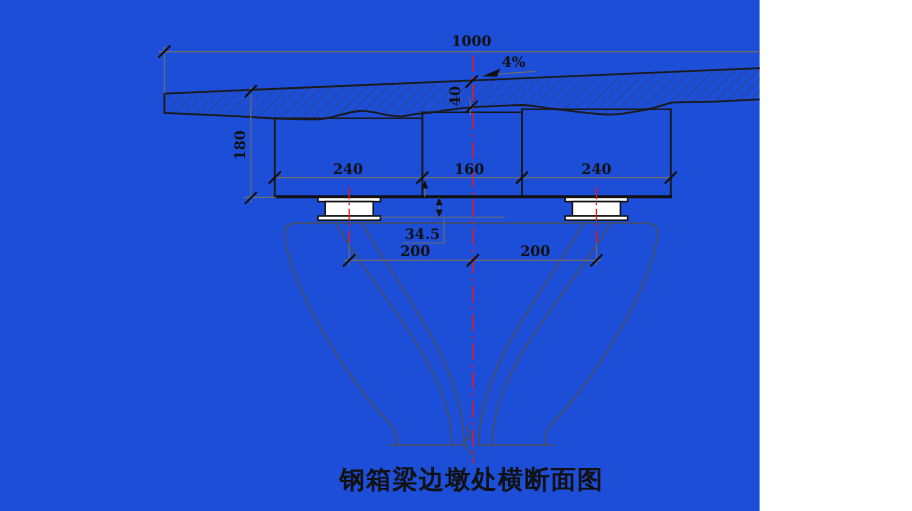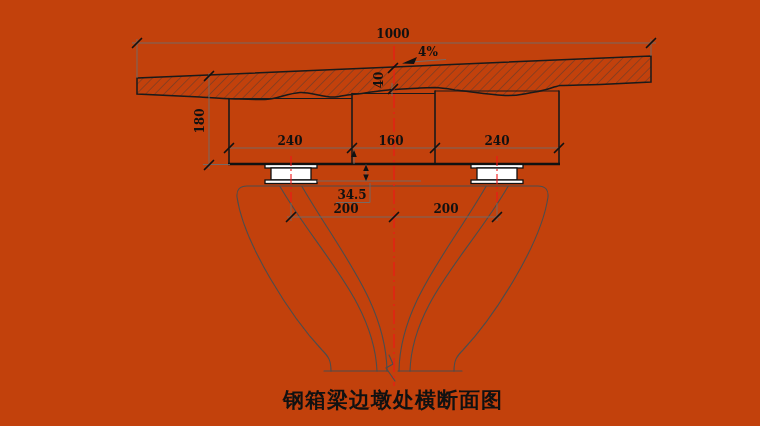--- a/index.html
+++ b/index.html
@@ -1,16 +1,16 @@
 <!DOCTYPE html>
 <html><head>
 <meta charset="utf-8">
 <style>
   html,body{margin:0;padding:0;background:#fff;}
-  #stage{position:relative;width:760px;height:426px;background:#c2410c;overflow:hidden;
+  #stage{position:relative;width:633px;height:426px;background:#1d4ed8;overflow:hidden;
          font-family:"DejaVu Serif","Liberation Serif",serif;}
   svg{position:absolute;left:0;top:0;}
   .obj{stroke:#1a1a1a;stroke-width:1.6;fill:none;stroke-linecap:round;}
   .objthin{stroke:#1a1a1a;stroke-width:1.2;fill:none;}
   .heavy{stroke:#111;stroke-width:2.4;fill:none;}
   .pier{stroke:#4d4d4d;stroke-width:1.1;fill:none;stroke-linecap:round;}
   .dim{stroke:#6e6e6e;stroke-width:0.9;fill:none;}
   .ext{stroke:#6e6e6e;stroke-width:0.9;fill:none;}
   .tick{stroke:#111;stroke-width:1.7;stroke-linecap:round;}
   .red{stroke:#f11616;stroke-width:1.1;fill:none;}

